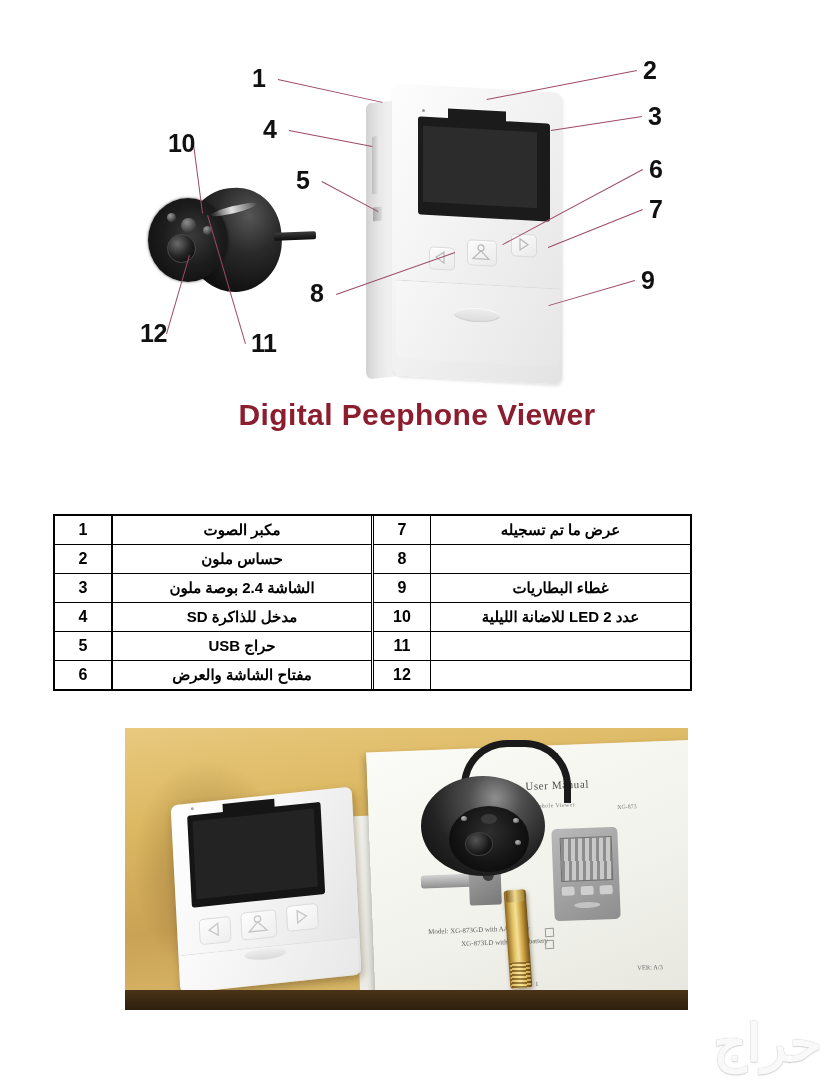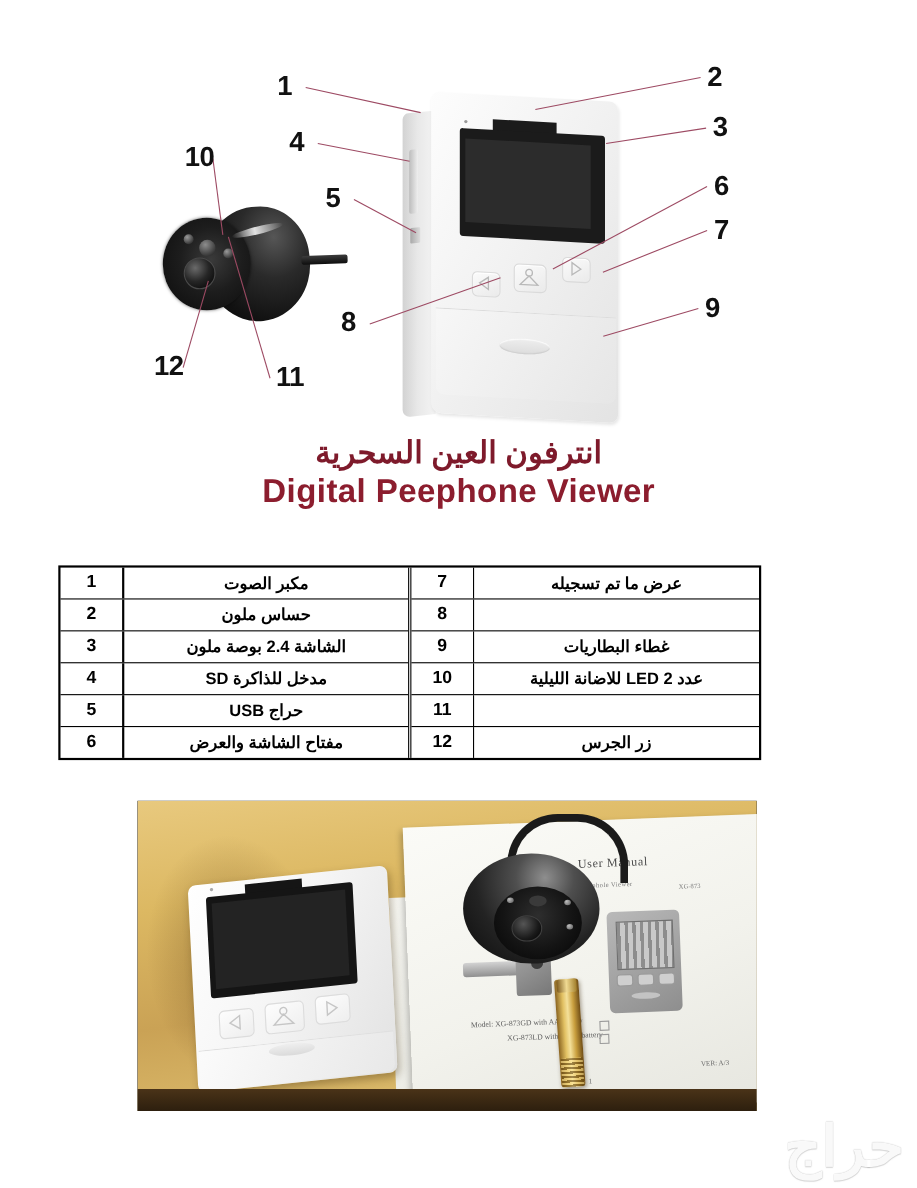--- a/index.html
+++ b/index.html
@@ -558,21 +558,20 @@
       <div class="leader" style="left: 194px; top: 144px; width: 69.5845px; transform: rotate(82.5686deg); border-top-color: rgb(157, 74, 99);"></div>
       <div class="callout-num" style="left: 168px; top: 131px;">10</div>
       <div class="leader" style="left: 245px; top: 344px; width: 134.48px; transform: rotate(-106.414deg); border-top-color: rgb(157, 74, 99);"></div>
       <div class="callout-num" style="left: 251px; top: 331px;">11</div>
       <div class="leader" style="left: 166px; top: 334px; width: 82.28px; transform: rotate(-73.7676deg); border-top-color: rgb(157, 74, 99);"></div>
       <div class="callout-num" style="left: 140px; top: 321px;">12</div>
     </div>
 </div>
 
 <div id="title-block">
-  <div id="title-ar">انترفون العين السحرية</div>
   <div id="title-en">Digital Peephone Viewer</div>
 </div>
 
 <div id="legend">
   <div class="legend-half left" id="legend-left">
       <div class="legend-row">
         <div class="legend-num">1</div>
         <div class="legend-label">مكبر الصوت</div>
       </div>
       <div class="legend-row">
@@ -610,21 +609,20 @@
       </div>
       <div class="legend-row">
         <div class="legend-num">10</div>
         <div class="legend-label">عدد LED 2 للاضانة الليلية</div>
       </div>
       <div class="legend-row">
         <div class="legend-num">11</div>
       </div>
       <div class="legend-row">
         <div class="legend-num">12</div>
-        <div class="legend-label">زر الجرس</div>
       </div>
     </div>
 </div>
 
 <div id="photo">
   <div class="ph-wall"></div>
   <div class="ph-shadow"></div>
 
   <div class="ph-paper2"></div>
   <div class="ph-paper"></div>

